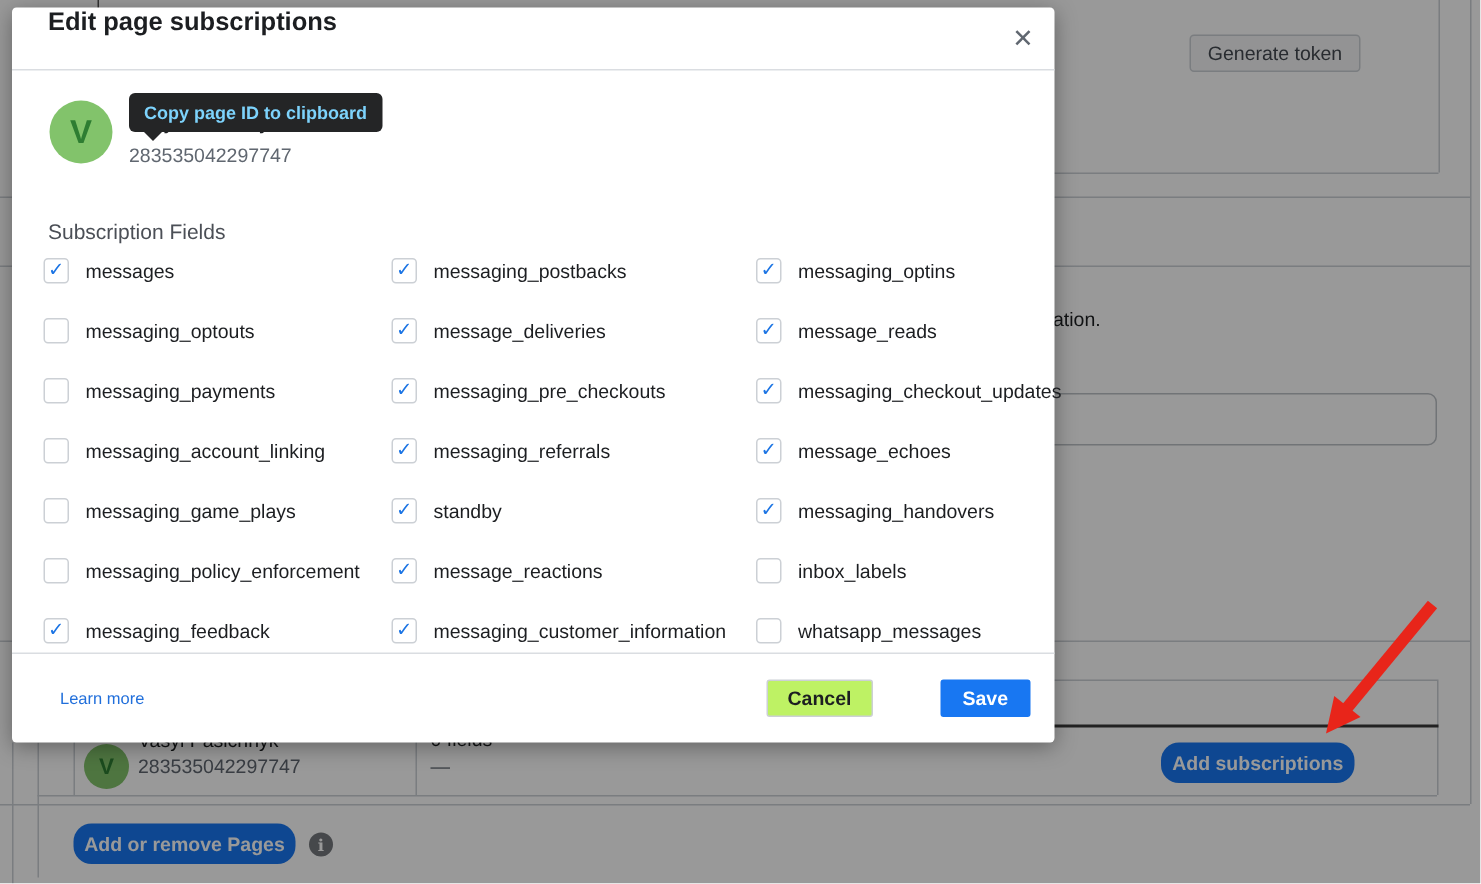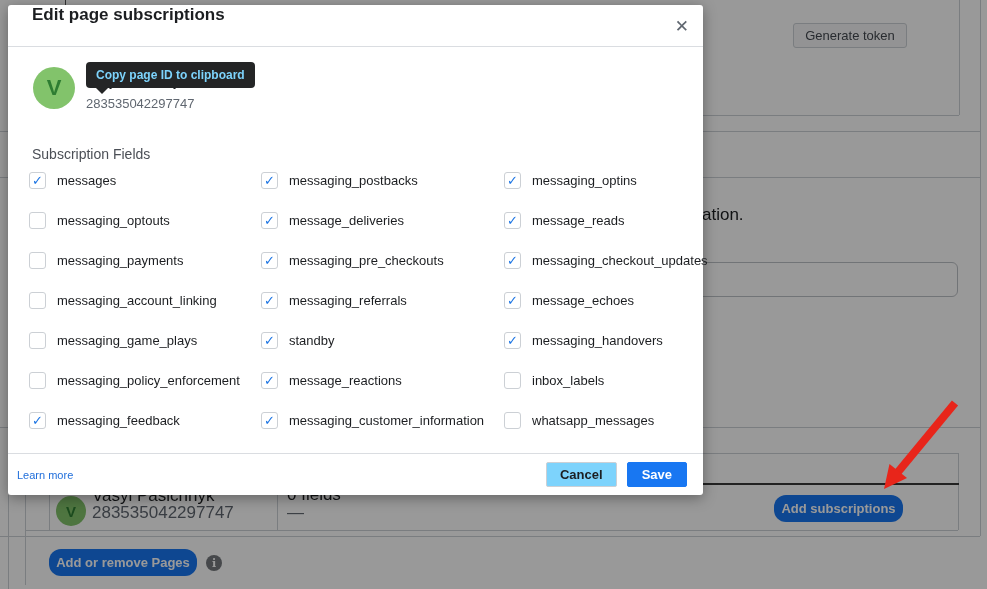--- a/index.html
+++ b/index.html
@@ -9,21 +9,21 @@
   }
   html,body{margin:0;padding:0;}
   body{font-family:"Liberation Sans","DejaVu Sans",sans-serif;background:#fff;}
   .canvas{position:relative;width:987px;height:589px;overflow:hidden;background:#fff;}
 
   
   .bg{position:absolute;inset:0;z-index:1;}
   .hline{position:absolute;height:0;border-top:1px solid var(--border);}
   .vline{position:absolute;width:0;border-left:1px solid var(--border);}
   .dark-line{position:absolute;height:0;border-top:2px solid #3a3a3a;}
-  .bg-text{position:absolute;font-size:17px;color:var(--text);white-space:nowrap;}
+  .bg-text{position:absolute;font-size:13px;color:var(--text);white-space:nowrap;}
   .btn-gray{position:absolute;background:#f5f6f7;border:1px solid var(--border);
     border-radius:3px;color:#444950;font-size:13px;display:flex;align-items:center;
     justify-content:center;cursor:pointer;}
   .btn-blue{position:absolute;background:var(--accent);border:none;border-radius:12px;
     color:#fff;font-size:13px;font-weight:bold;display:flex;align-items:center;
     justify-content:center;cursor:pointer;}
   .bg-input{position:absolute;left:620px;top:262px;width:336px;height:33px;
     background:#fff;border:1px solid #bdc1c6;border-radius:6px;}
   .row-avatar{position:absolute;left:56px;top:496px;width:30px;height:30px;border-radius:50%;
     background:var(--avatar-green);display:flex;align-items:center;justify-content:center;
@@ -56,25 +56,25 @@
     font-size:12px;font-weight:bold;padding:6px 10px;border-radius:4px;z-index:2;
     white-space:nowrap;}
   .tooltip::after{content:"";position:absolute;left:10px;top:100%;
     border:6px solid transparent;border-top-color:#242526;border-bottom-width:0;}
   .section-label{position:absolute;left:24px;top:141px;font-size:14px;color:#4b4f56;}
   .field-item{position:absolute;display:flex;align-items:center;gap:11px;height:20px;}
   .cbox{width:17px;height:17px;box-sizing:border-box;border:1px solid var(--border);
     border-radius:3px;background:#fff;display:flex;align-items:center;justify-content:center;
     font-size:13px;font-weight:bold;color:var(--check);cursor:pointer;flex:none;}
   .field-label{font-size:13px;color:var(--text);white-space:nowrap;}
-  .modal-footer{position:absolute;left:0;right:0;bottom:0;height:42px;
+  .modal-footer{position:absolute;left:0;right:0;bottom:0;height:60px;
     border-top:1px solid var(--border-light);display:flex;align-items:center;
-    padding:0 16px 0 9px;box-sizing:border-box;}
+    padding:0 16px 0 32px;box-sizing:border-box;gap:35px;}
   .learn-more{font-size:11px;color:#216fdb;text-decoration:none;margin-right:auto;cursor:pointer;}
-  .btn-cancel{background:#7dd3fc;border:1px solid var(--border);border-radius:2px;
+  .btn-cancel{background:#bef264;border:1px solid var(--border);border-radius:2px;
     color:var(--text);font-size:13px;font-weight:600;padding:4px 13px;cursor:pointer;}
   .btn-save{background:var(--accent);border:1px solid var(--accent);border-radius:2px;
     color:#fff;font-size:13px;font-weight:600;padding:4px 14px;margin-left:10px;cursor:pointer;}
 </style>
 </head>
 <body>
 
 <div class="canvas">
 
   <div class="bg">

